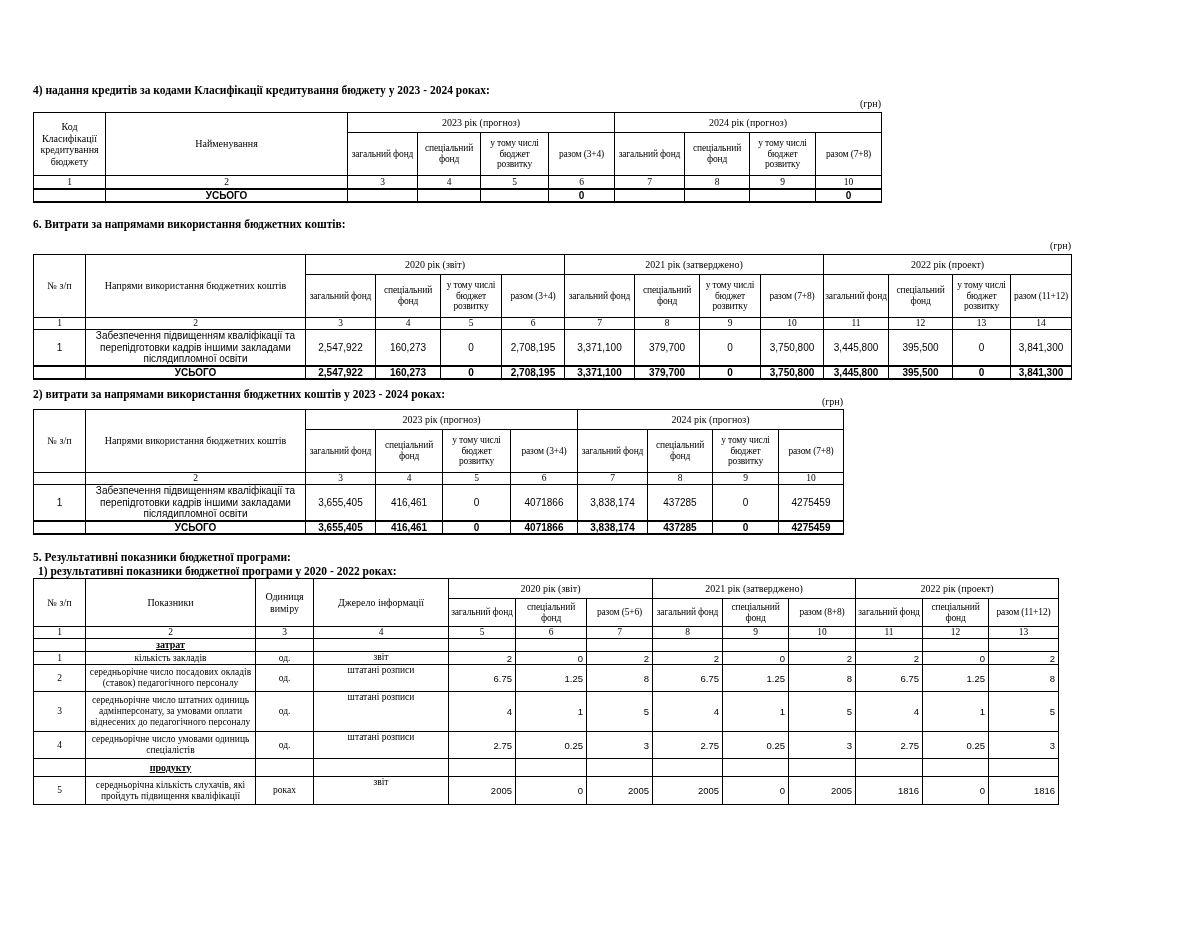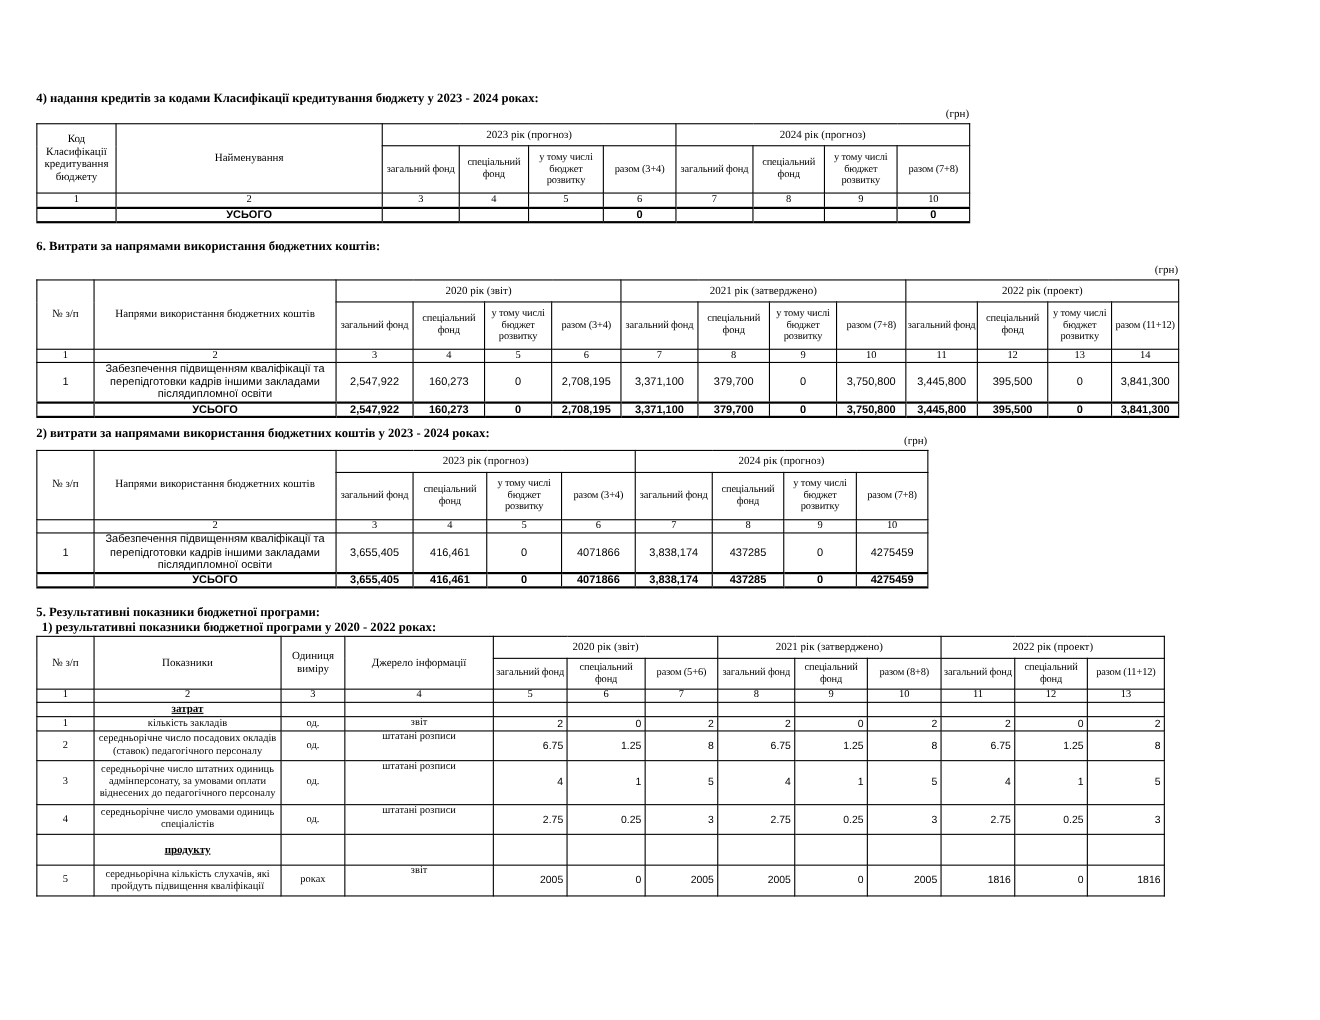--- a/index.html
+++ b/index.html
@@ -414,21 +414,21 @@
         <td class="num">2.75</td>
         <td class="num">0.25</td>
         <td class="num">3</td>
         <td class="num">2.75</td>
         <td class="num">0.25</td>
         <td class="num">3</td>
         <td class="num">2.75</td>
         <td class="num">0.25</td>
         <td class="num">3</td>
       </tr>
-      <tr class="grp" style="height:28px">
+      <tr class="grp" style="height:18px">
         <td></td>
         <td>продукту</td>
         <td></td>
         <td></td>
         <td></td>
         <td></td>
         <td></td>
         <td></td>
         <td></td>
         <td></td>

